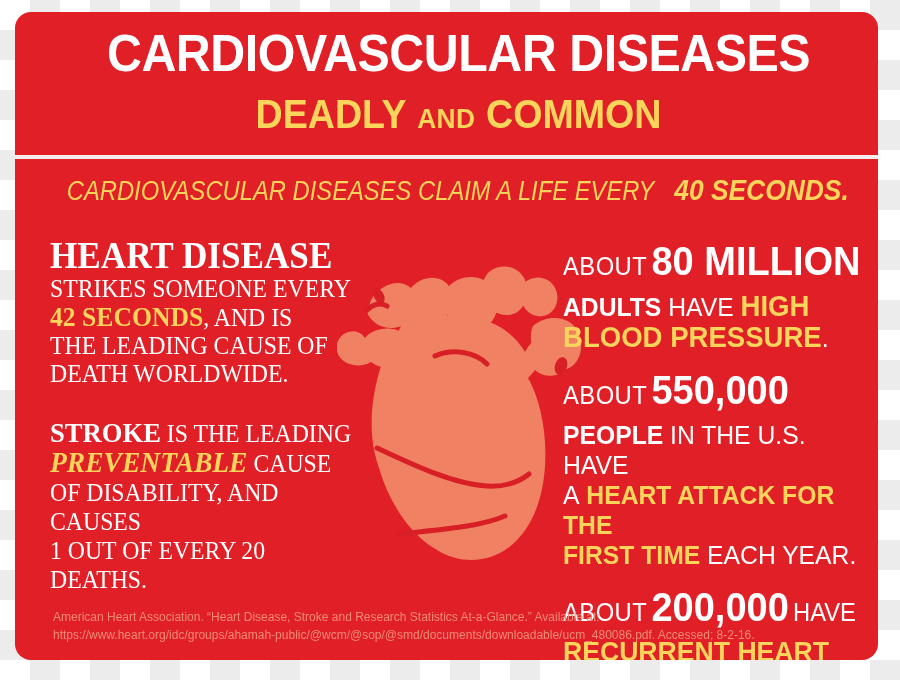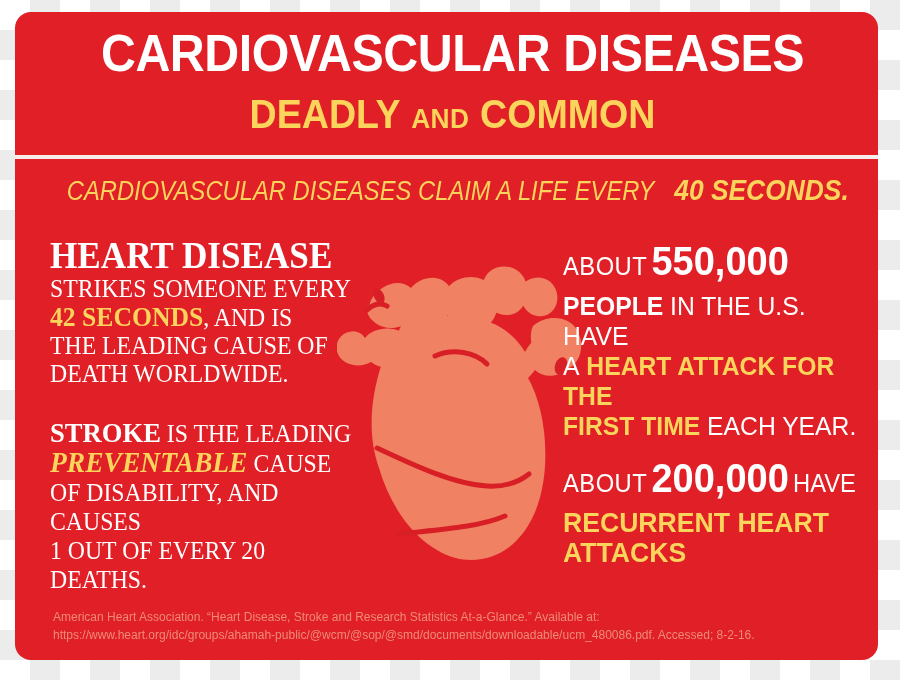--- a/index.html
+++ b/index.html
@@ -12,21 +12,21 @@
       linear-gradient(45deg,#ececec 25%,transparent 25%,transparent 75%,#ececec 75%);
     background-size:60px 60px;
     background-position:0 0, 30px 30px;
   }
   .poster{
     position:absolute;left:15px;top:12px;width:863px;height:648px;
     background:#e01f26;border-radius:16px;overflow:hidden;
   }
 
   
-  .header{position:absolute;left:6px;top:0;width:100%;height:121px;}
+  .header{position:absolute;left:12px;top:0;width:100%;height:121px;}
   .title-main{
     position:absolute;left:0;top:14px;width:100%;text-align:center;
     color:#ffffff;font-weight:bold;font-size:52px;line-height:54px;
     letter-spacing:-0.5px;transform:scaleX(0.93);
   }
   .title-sub{
     position:absolute;left:0;top:80px;width:100%;text-align:center;
     font-weight:bold;font-size:40px;line-height:44px;color:#fbd45c;
     transform:scaleX(0.94);
   }
@@ -168,20 +168,25 @@
       </g>
       <g fill="#d81f26">
         <ellipse cx="42" cy="48" rx="5" ry="8" transform="rotate(-25 42 48)"></ellipse>
         <ellipse cx="224" cy="118" rx="6" ry="9" transform="rotate(20 224 118)"></ellipse>
       </g>
     </svg>
   </div>
 
   <div class="col-right">
 
+    <div class="rblock">
+      <div class="r-line1"><span class="r-about">ABOUT</span><span>&nbsp;</span><span class="r-num">80 MILLION</span></div>
+      <div class="r-line"><b>ADULTS</b><span>&nbsp;</span><span class="n">HAVE</span><span>&nbsp;</span><span class="y" style="font-size:29px;">HIGH</span></div>
+      <div class="r-line"><span class="y" style="font-size:29px;">BLOOD PRESSURE</span><span class="n">.</span></div>
+    </div>
 
     <div class="rblock">
       <div class="r-line1"><span class="r-about">ABOUT</span><span>&nbsp;</span><span class="r-num">550,000</span></div>
       <div class="r-line"><b>PEOPLE</b><span>&nbsp;</span><span class="n">IN THE U.S. HAVE</span></div>
       <div class="r-line"><span class="n">A</span><span>&nbsp;</span><span class="y">HEART ATTACK FOR THE</span></div>
       <div class="r-line"><span class="y">FIRST TIME</span><span>&nbsp;</span><span class="n">EACH YEAR.</span></div>
     </div>
 
     <div class="rblock">
       <div class="r-line1"><span class="r-about">ABOUT</span><span>&nbsp;</span><span class="r-num">200,000</span><span>&nbsp;</span><span class="r-have">HAVE</span></div>

